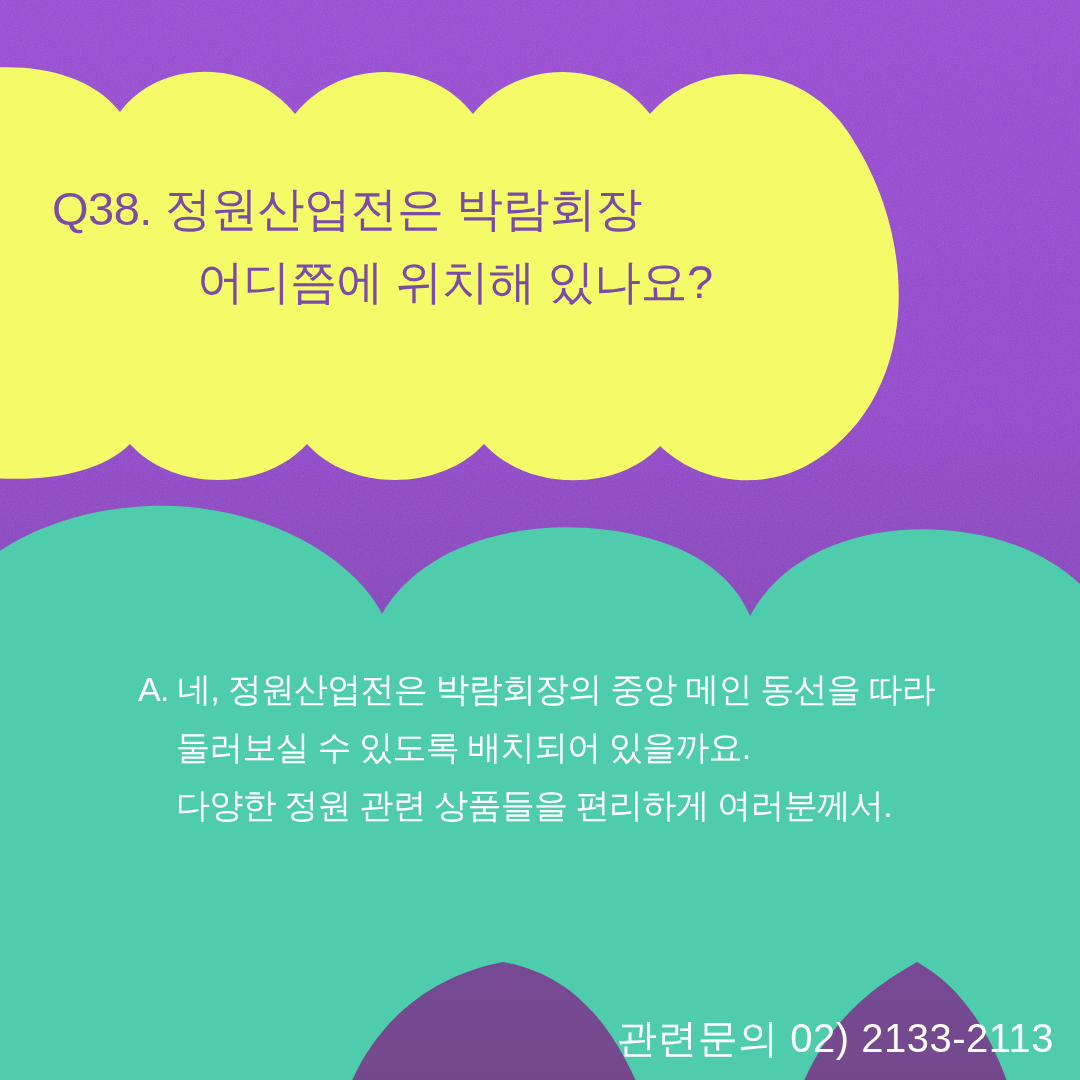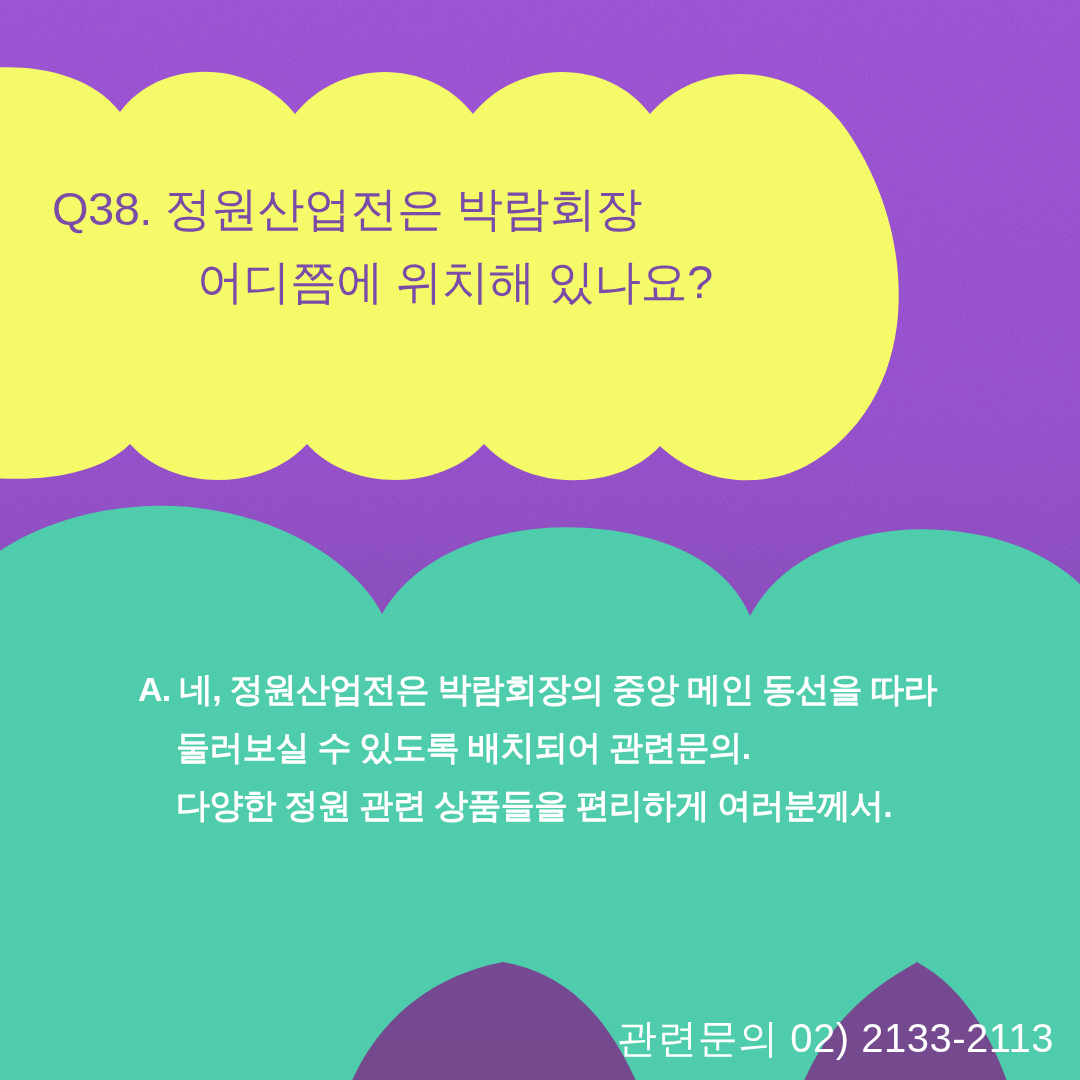--- a/index.html
+++ b/index.html
@@ -39,21 +39,21 @@
   }
   #question .qline{display:block;}
   #question .qline.indent{padding-left:145px;}
 
   #answer{
     position:absolute;
     left:138px; top:660px;
     width:830px;
     color:#ffffff;
     font-size:34px;
-    font-weight:bold;
+    font-weight:normal;
     line-height:58px;
     letter-spacing:-0.8px;
     white-space:nowrap;
   }
   #answer .aline{display:block;}
   #answer .aline.indent{padding-left:38px;}
 
   #contact{
     position:absolute;
     right:26px; bottom:14px;
@@ -117,19 +117,19 @@
              Z"></path>
   </svg>
 
   <div id="question">
     <span class="qline">Q38.  정원산업전은 박람회장</span>
     <span class="qline indent">어디쯤에 위치해 있나요?</span>
   </div>
 
   <div id="answer">
     <span class="aline">A. 네, 정원산업전은 박람회장의 중앙 메인 동선을 따라</span>
-    <span class="aline indent">둘러보실 수 있도록 배치되어 관련문의.</span>
+    <span class="aline indent">둘러보실 수 있도록 배치되어 있을까요.</span>
     <span class="aline indent">다양한 정원 관련 상품들을 편리하게 여러분께서.</span>
   </div>
 
   <div id="contact">관련문의 02) 2133-2113</div>
 
 </div>
 
 </body></html>

